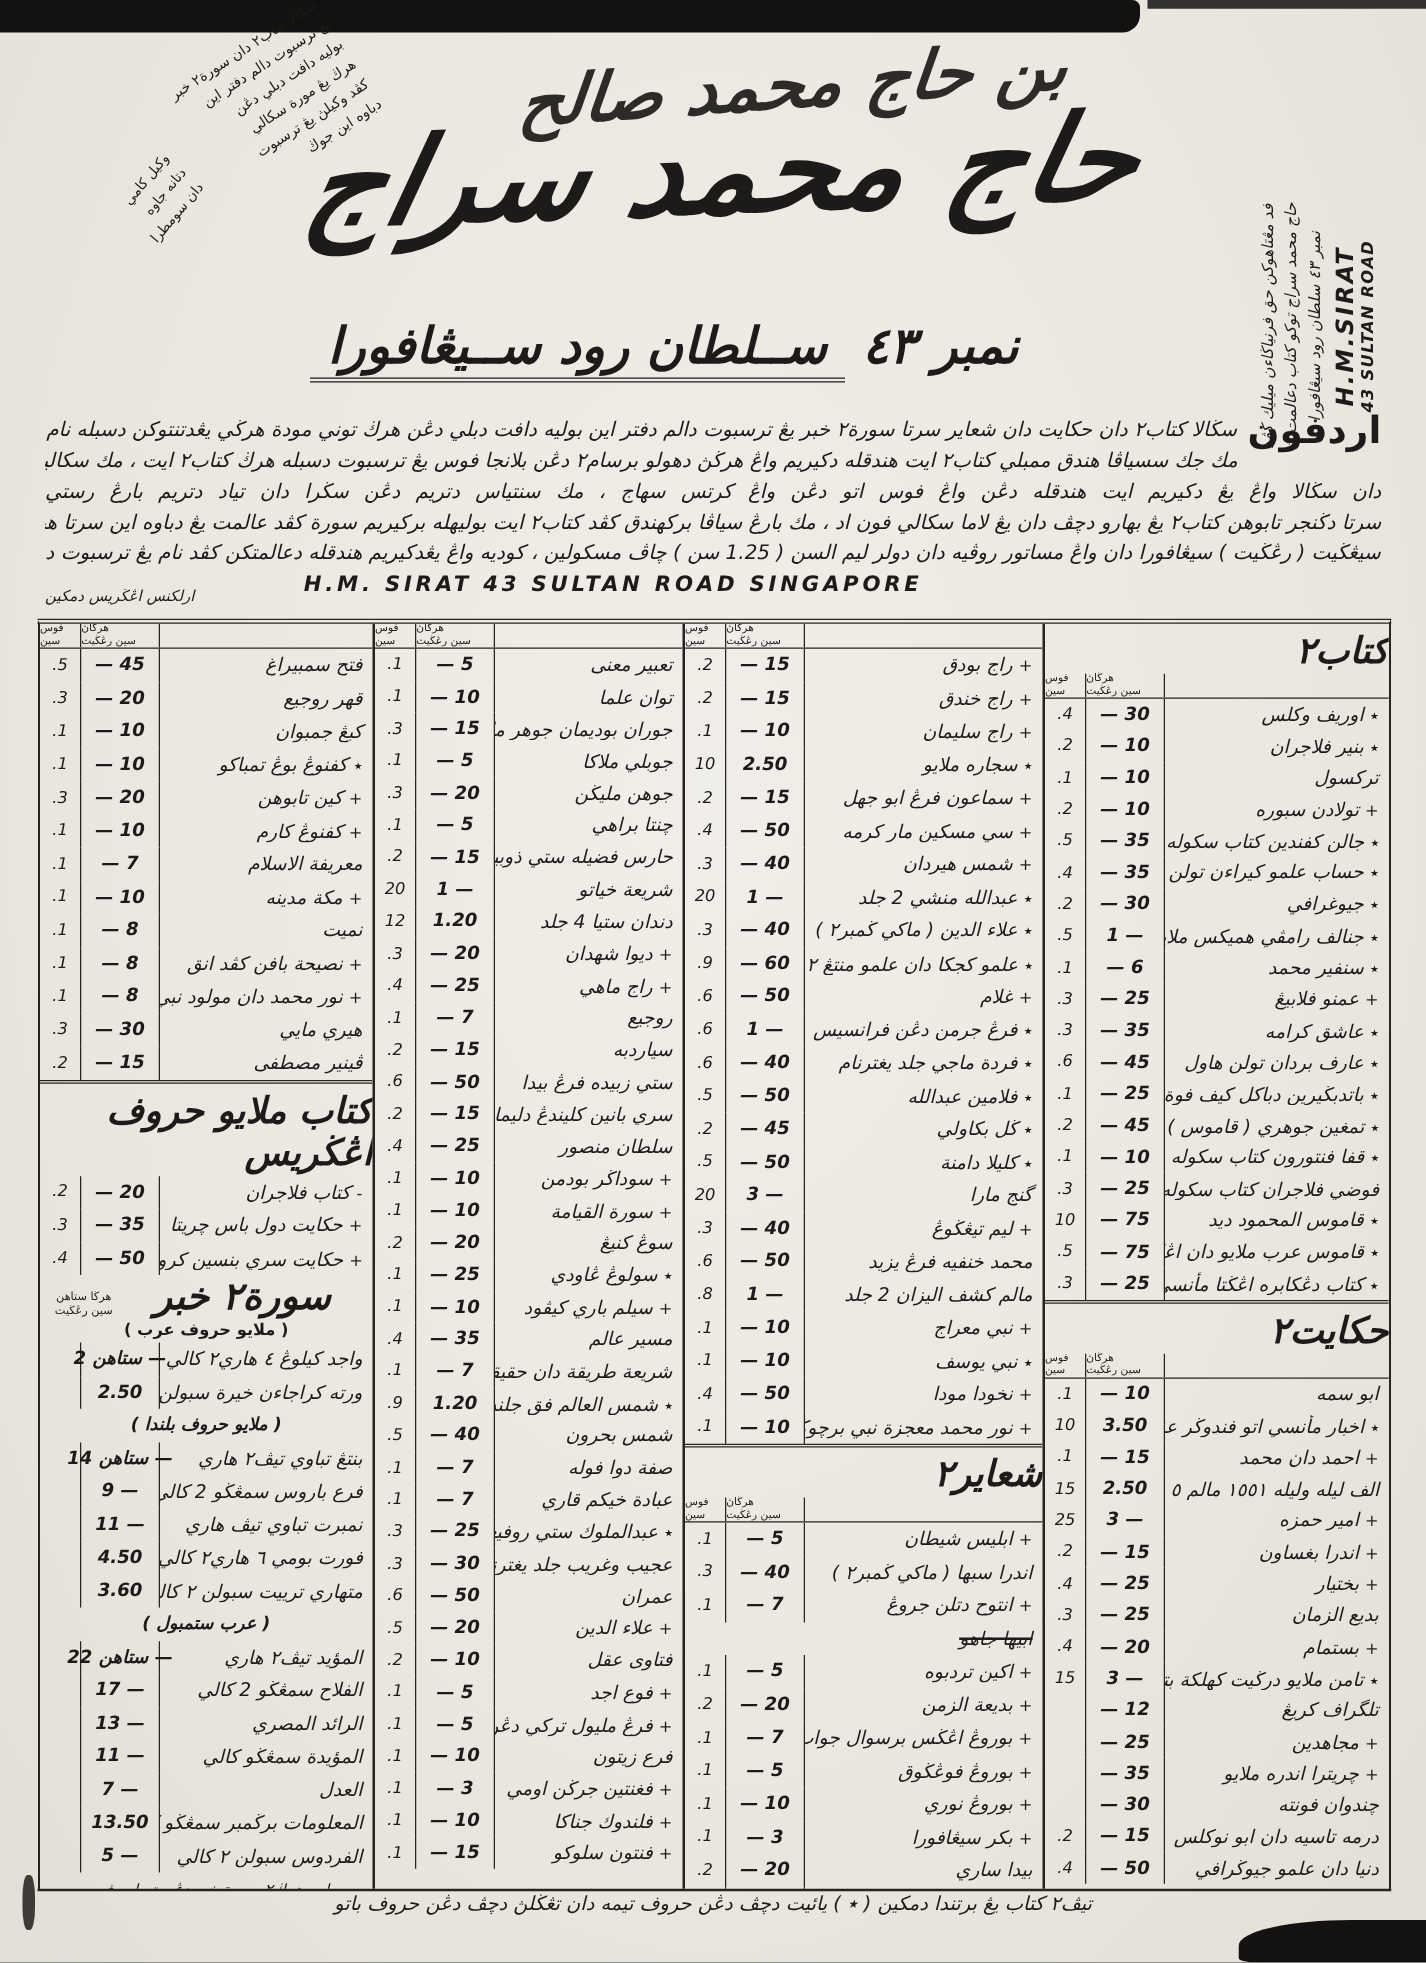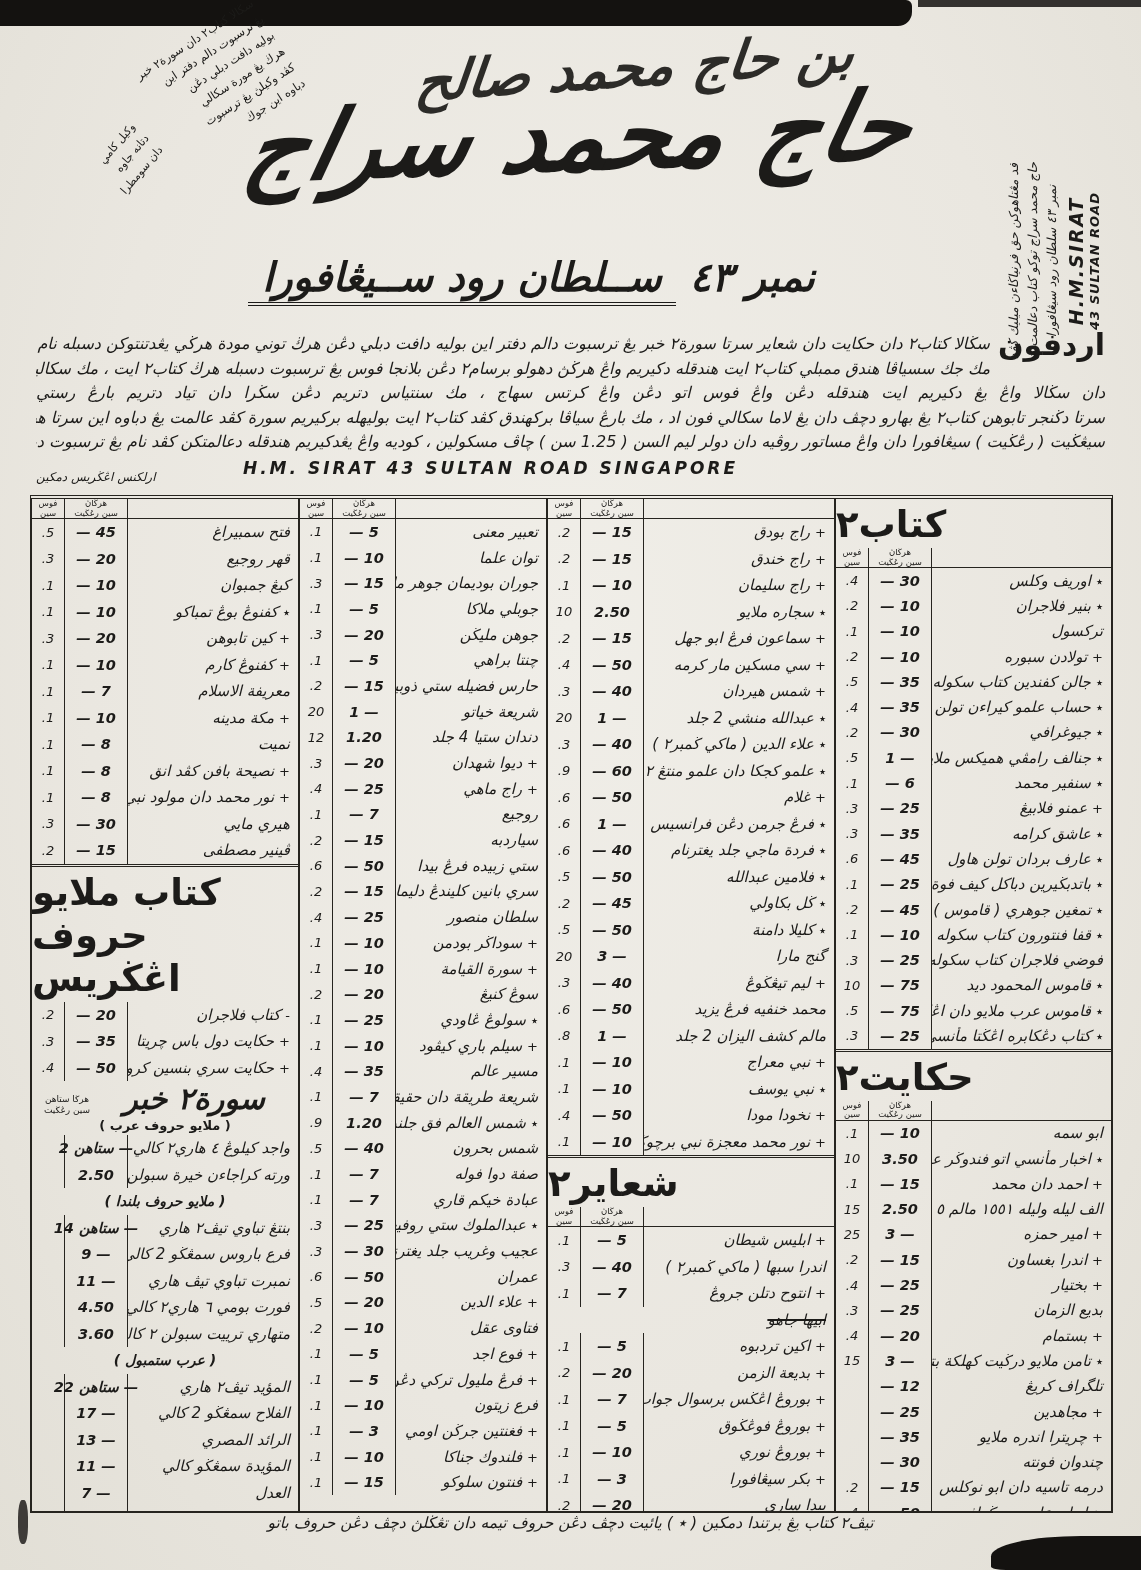--- a/index.html
+++ b/index.html
@@ -43,25 +43,25 @@
   .latin-addr{position:absolute;left:0;right:160px;top:458px;text-align:center;
     font-size:17px;font-weight:bold;font-style:italic;letter-spacing:3px;}
   .side-note{position:absolute;left:36px;top:470px;direction:rtl;font-size:12px;font-style:italic;}
 
   
   .catalog{position:absolute;left:30px;top:495px;width:1079px;height:1012px;
     border:2.5px solid #26241f;border-top:4px double #26241f;display:flex;direction:ltr;background:transparent;}
   .group{border-right:2.5px solid #26241f;box-sizing:border-box;overflow:hidden;}
   .group:last-child{border-right:none;}
   .g1{width:268px;} .g2{width:248px;} .g3{width:288px;} .g4{flex:1;}
-  .sec-h{font-size:37px;font-weight:bold;text-align:left;direction:rtl;padding:4px 0 2px;
-    letter-spacing:1px;border-top:3px double #26241f;}
+  .sec-h{font-size:29px;font-weight:bold;text-align:right;direction:rtl;padding:4px 0 2px;
+    font-style:italic;letter-spacing:1px;border-top:3px double #26241f;}
   .group .sec-h:first-child{border-top:none;}
   .sec-sub{font-size:13px;text-align:center;direction:rtl;font-weight:bold;padding-bottom:2px;}
-  .ph{display:flex;font-size:8.5px;line-height:9.5px;text-align:center;direction:ltr;
+  .ph{display:flex;font-size:8.5px;line-height:9.5px;direction:ltr;
     border-bottom:1px solid #26241f;}
   .ph .c1{width:32px;border-right:1.3px solid #26241f;}
   .ph .c2{width:62px;border-right:1.3px solid #26241f;}
   .ph .c3{flex:1;}
   .row{display:flex;align-items:center;direction:ltr;}
   .g1 .row{height:26.5px;} .g2 .row{height:25.7px;} .g3 .row{height:26.5px;}
   .g4 .row{height:25.3px;}
   .pos{width:32px;text-align:center;font-size:13px;font-style:italic;
     border-right:1.3px solid #26241f;align-self:stretch;display:flex;align-items:center;justify-content:center;}
   .price{width:62px;text-align:center;font-size:14.5px;font-style:italic;font-weight:bold;

